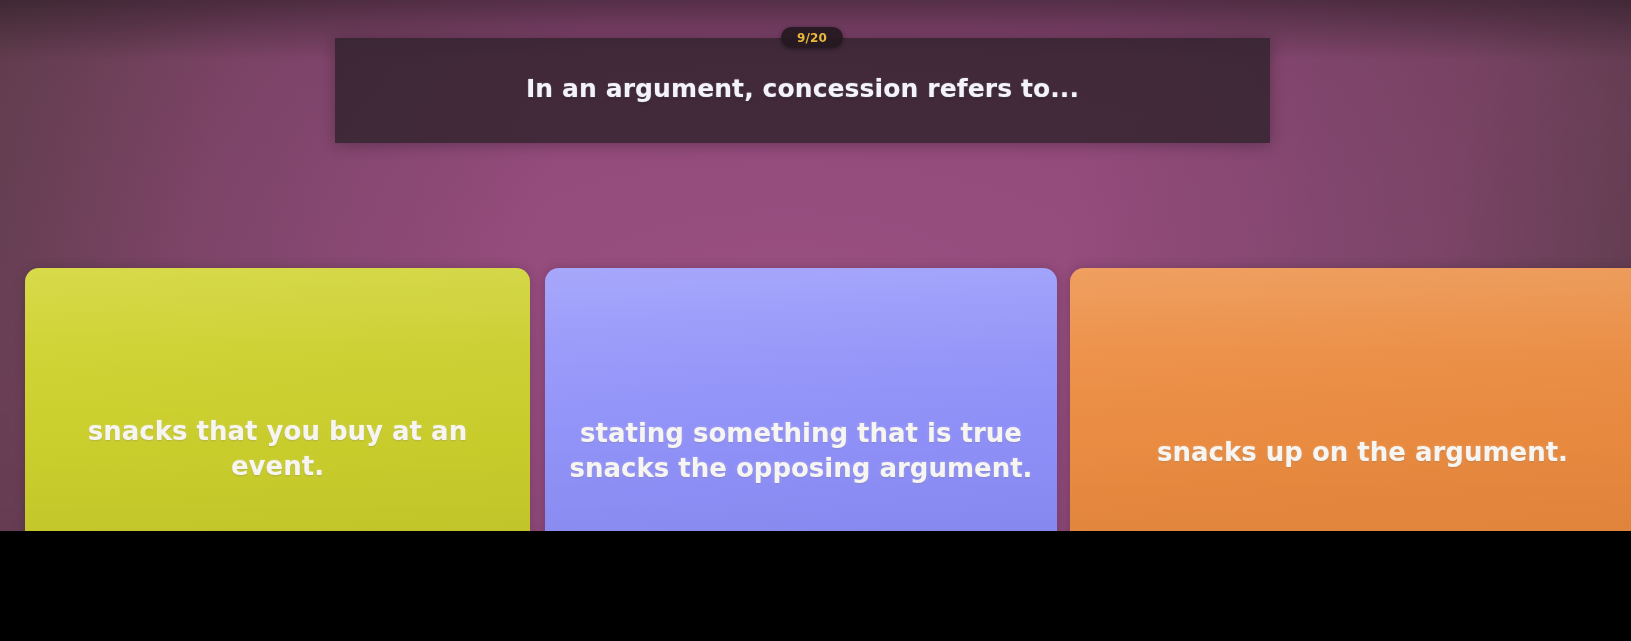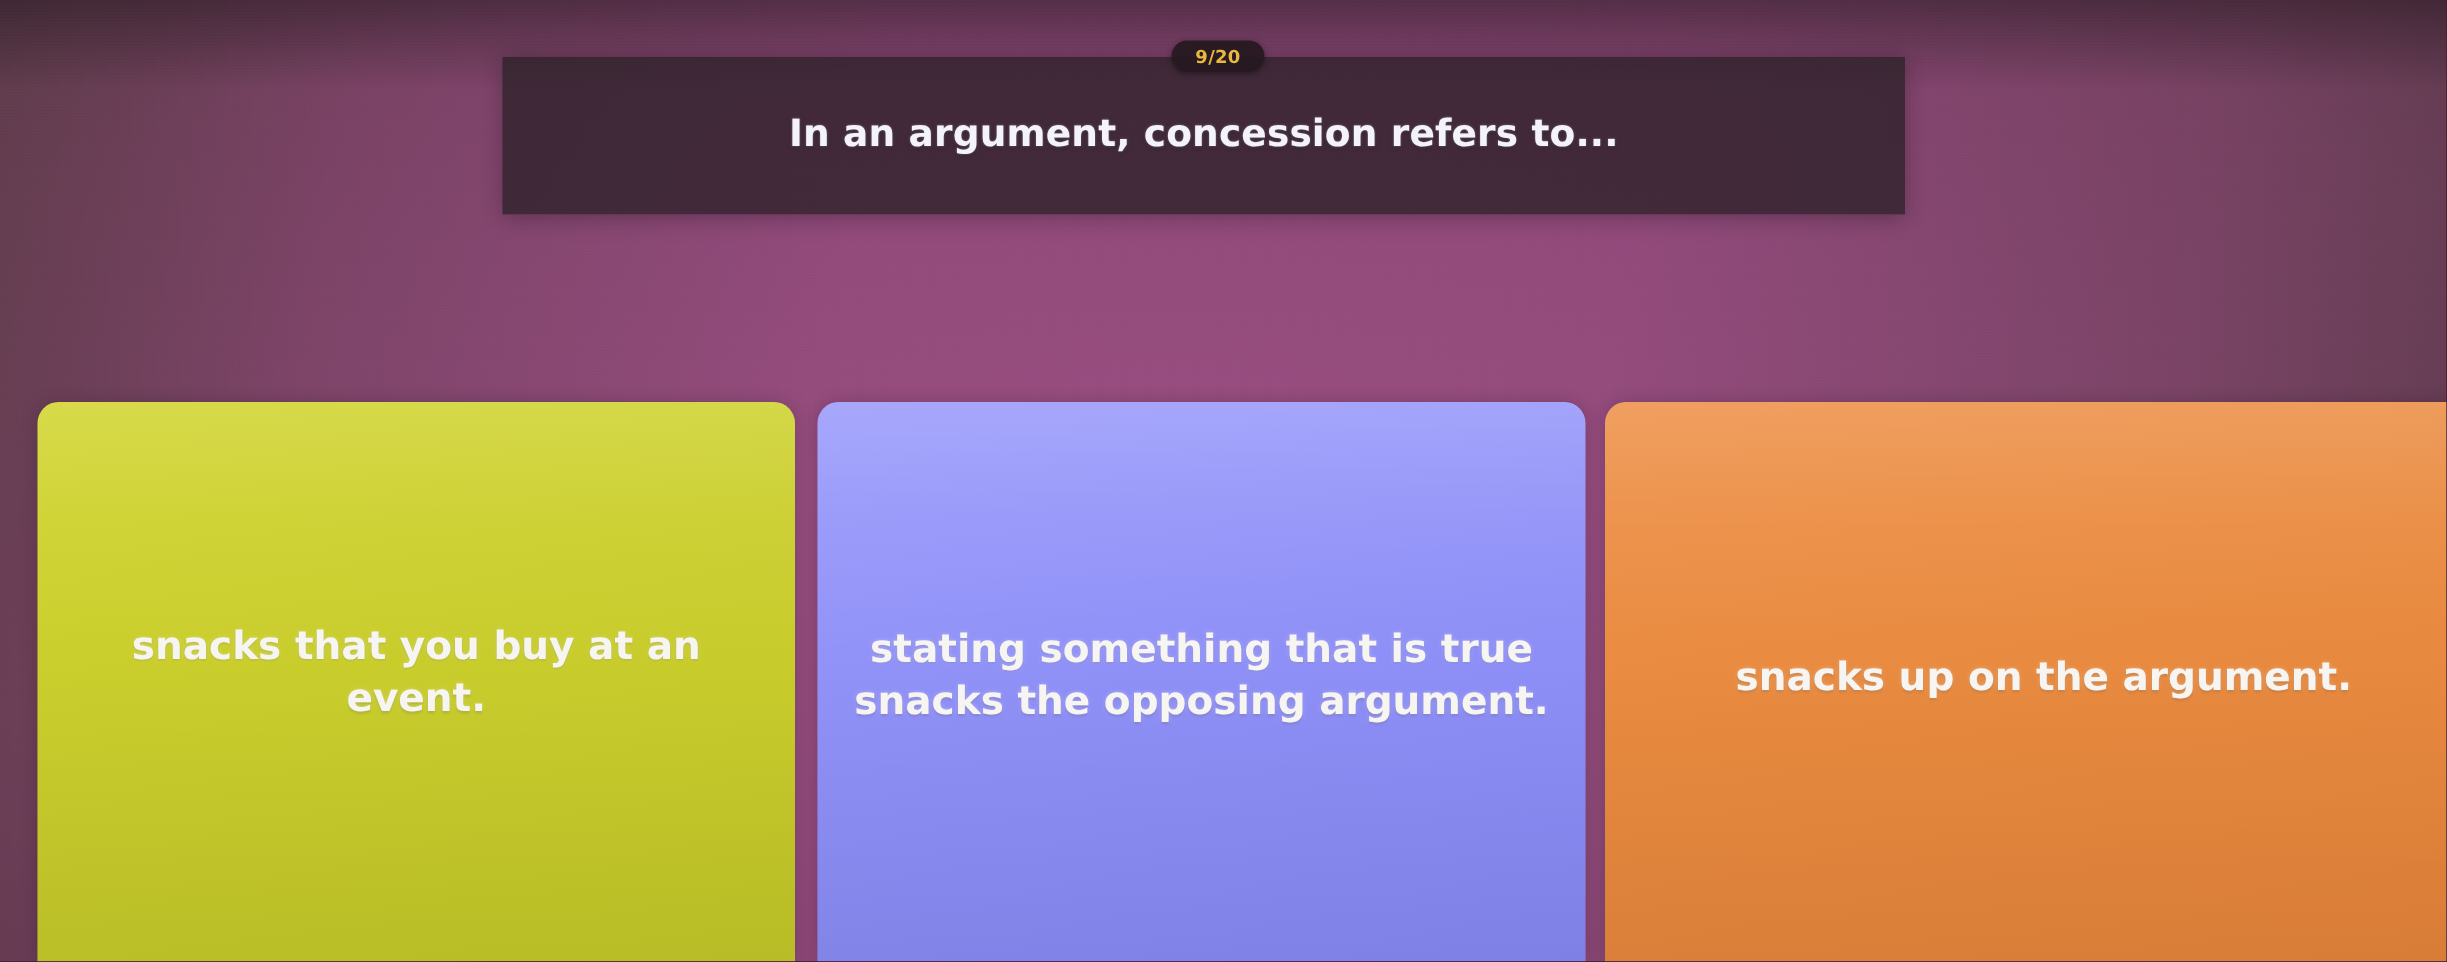--- a/index.html
+++ b/index.html
@@ -7,21 +7,21 @@
     padding: 0;
     background: #000;
   }
   body {
     font-family: "DejaVu Sans", sans-serif;
   }
 
   #screen {
     position: relative;
     width: 1631px;
-    height: 641px;
+    height: 531px;
     overflow: hidden;
     background: #8a4775;
   }
 
   
   .bg-base {
     position: absolute;
     inset: 0;
     background:
       radial-gradient(125% 150% at 48% 55%,

